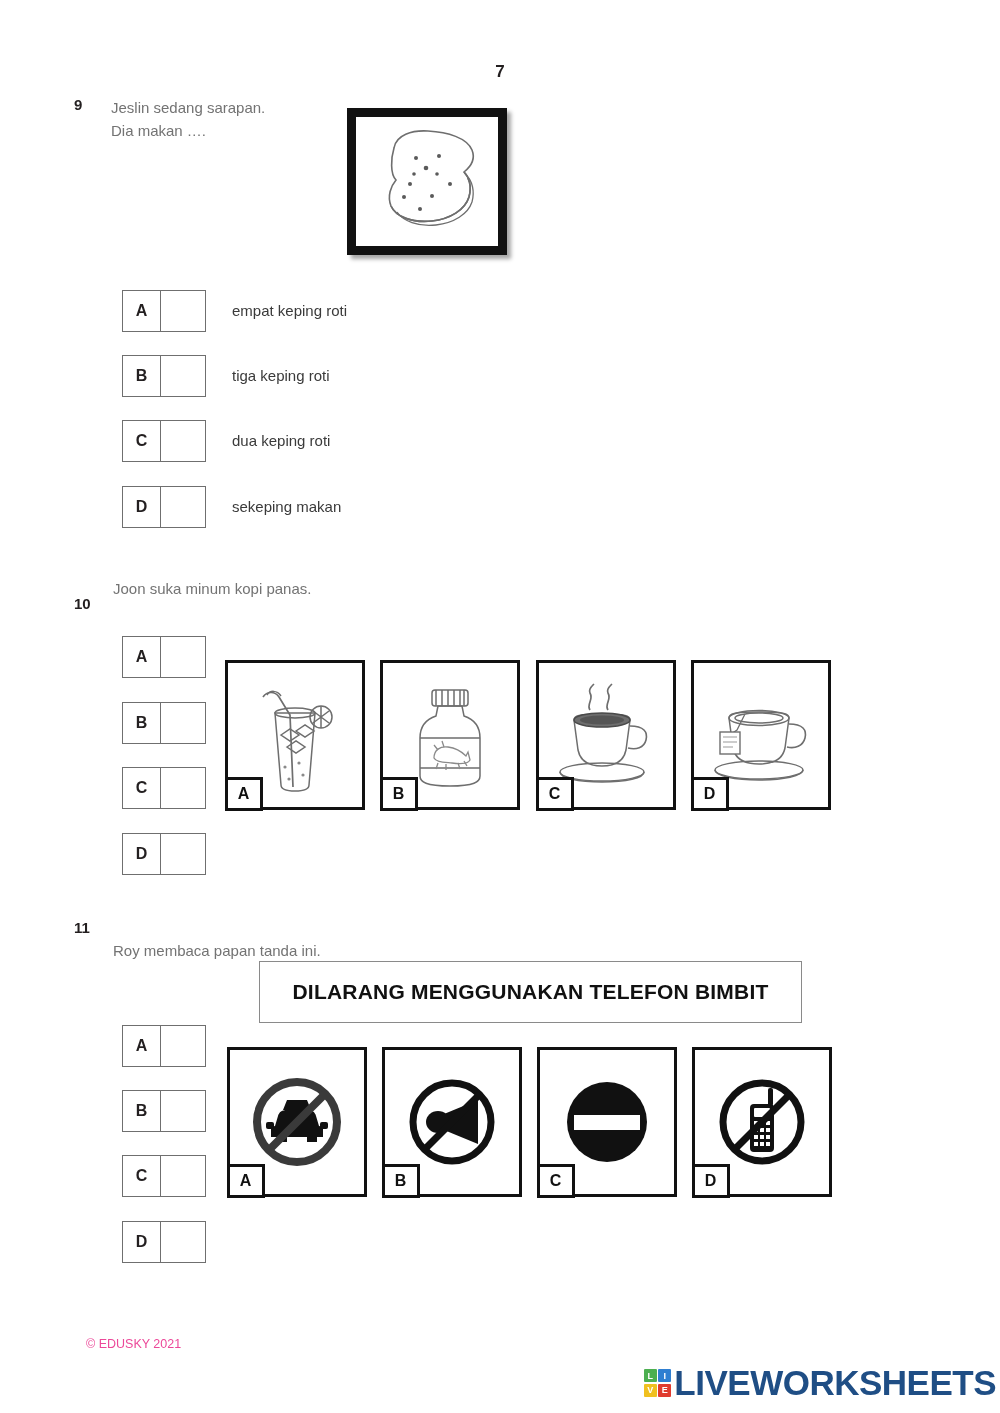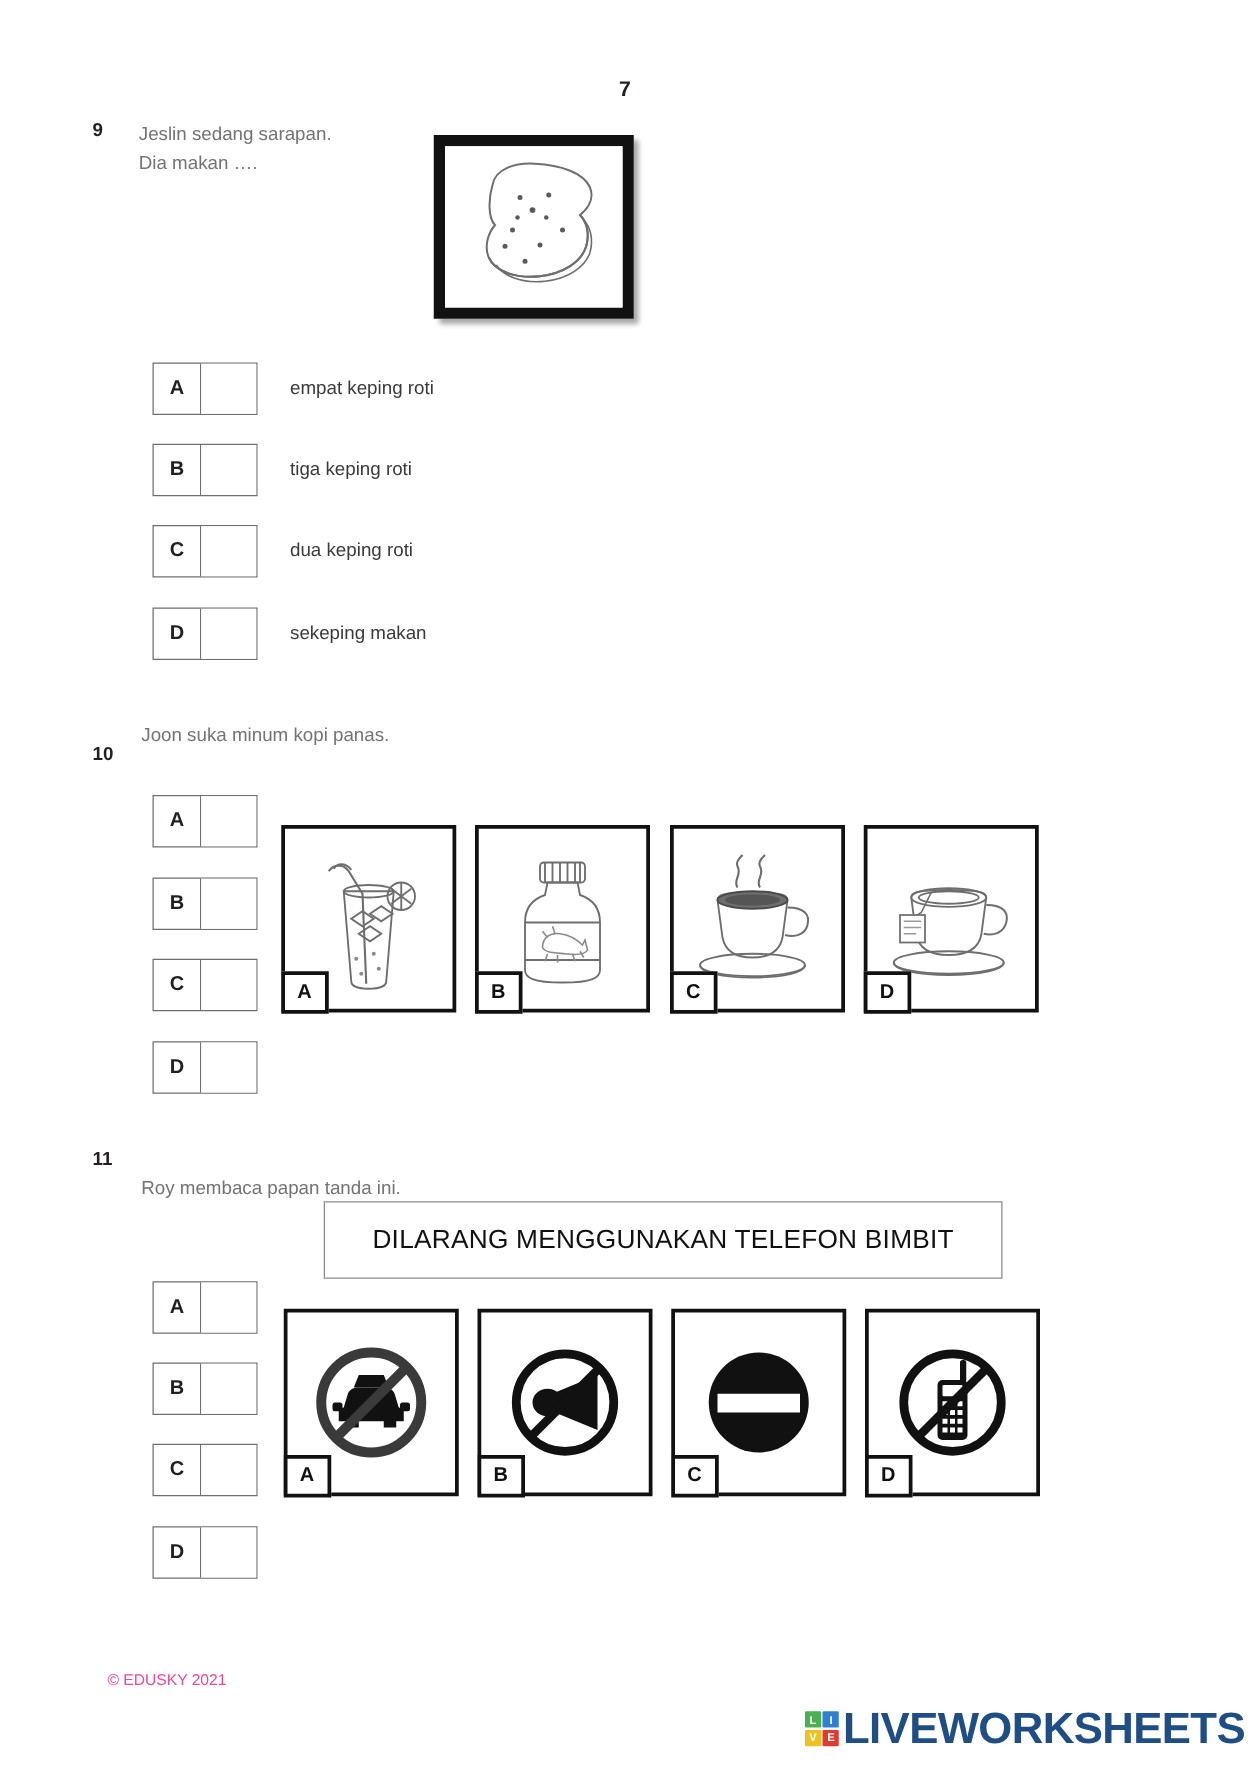--- a/index.html
+++ b/index.html
@@ -139,21 +139,21 @@
     position: absolute;
     border: 1.6px solid #8a8a8a;
     background: #ffffff;
     box-sizing: border-box;
     display: flex;
     align-items: center;
     justify-content: center;
   }
   .signboard span {
     font-size: 21px;
-    font-weight: normal;
+    font-weight: bold;
     letter-spacing: 0.2px;
     color: #111111;
     white-space: nowrap;
   }
 
   
   .copyright {
     position: absolute;
     left: 86px;
     top: 1337px;

